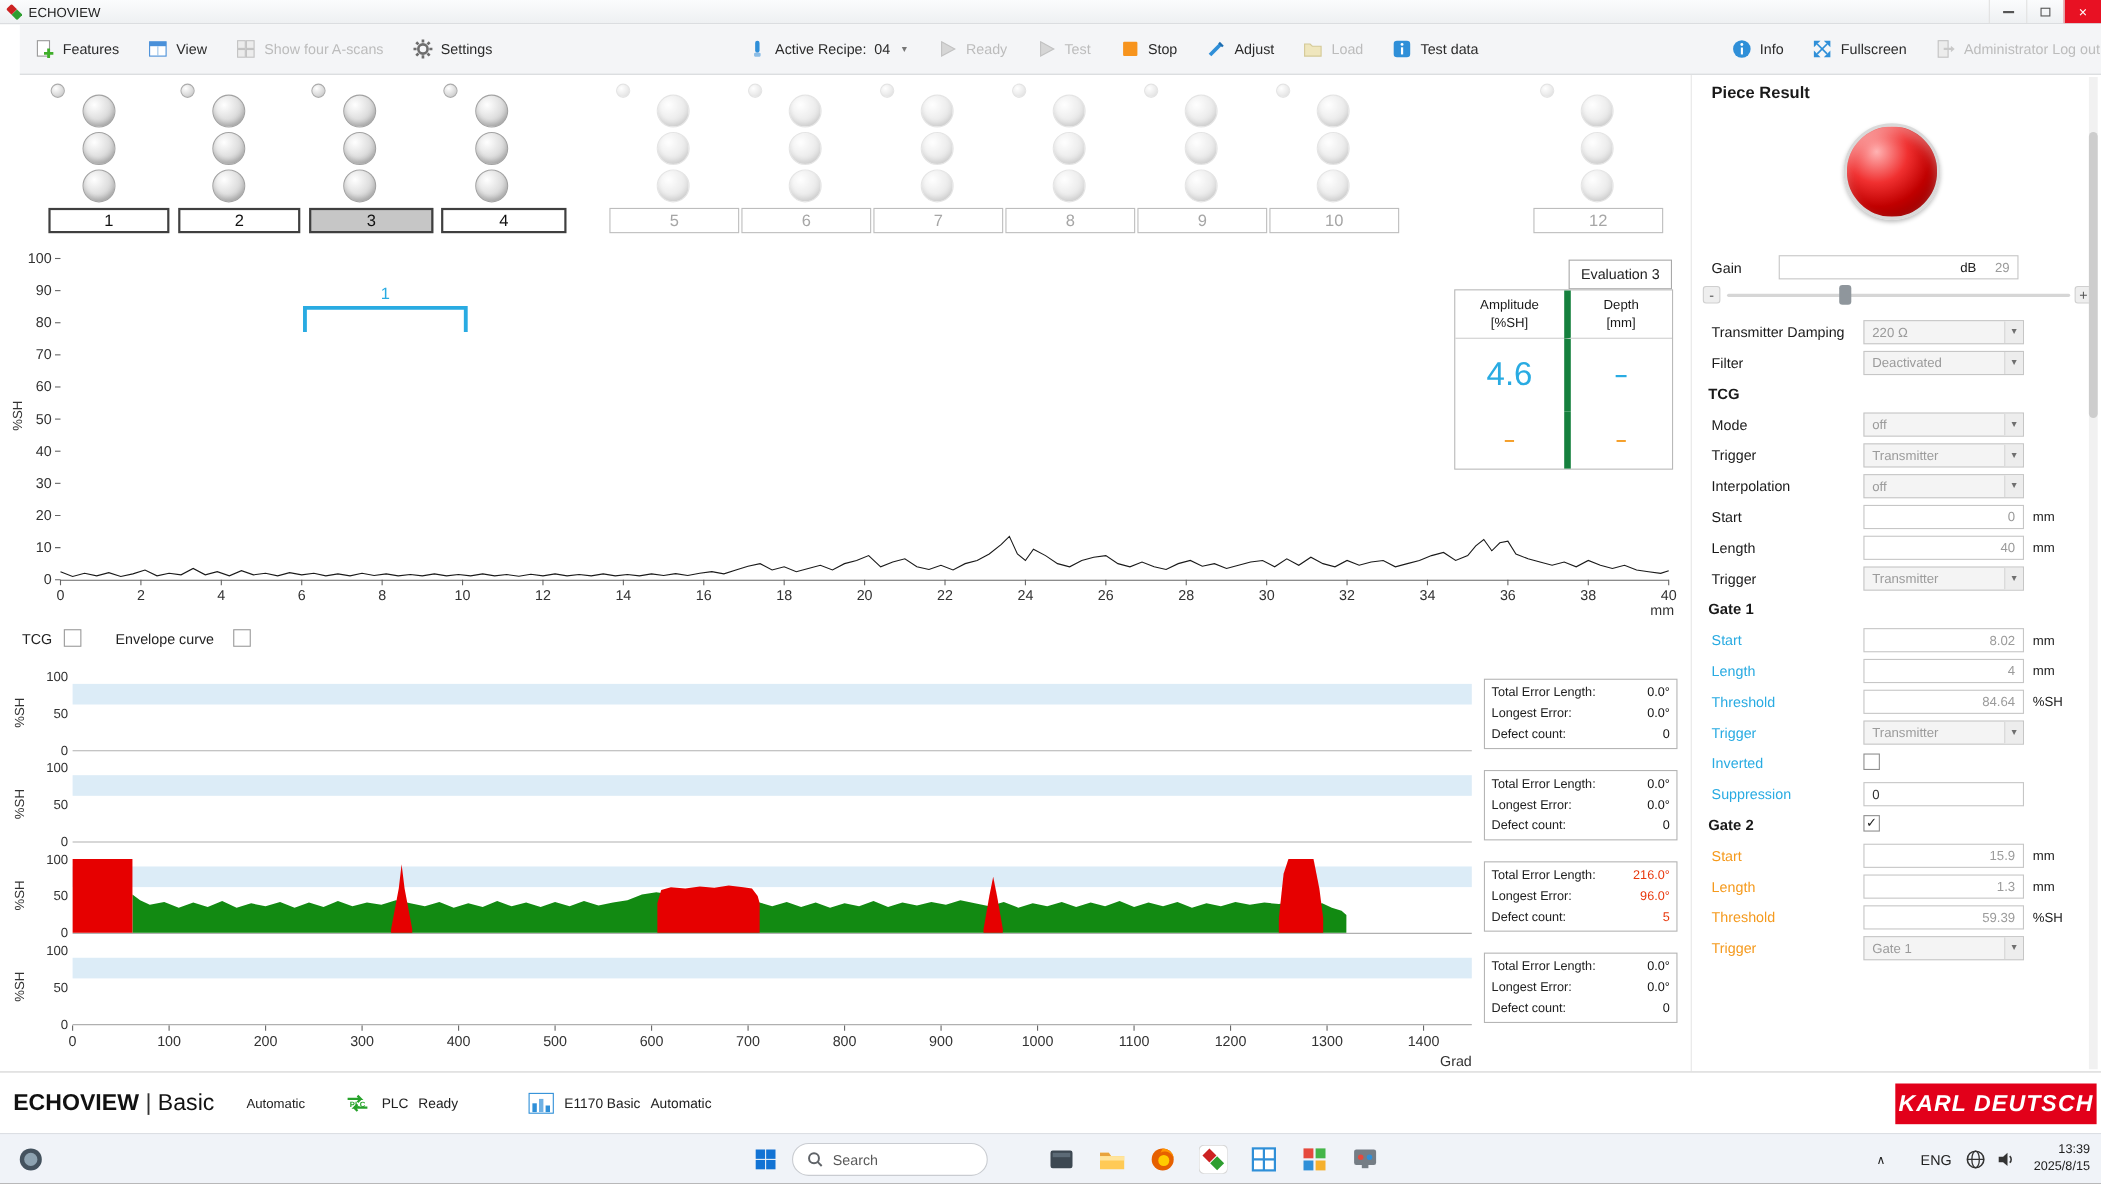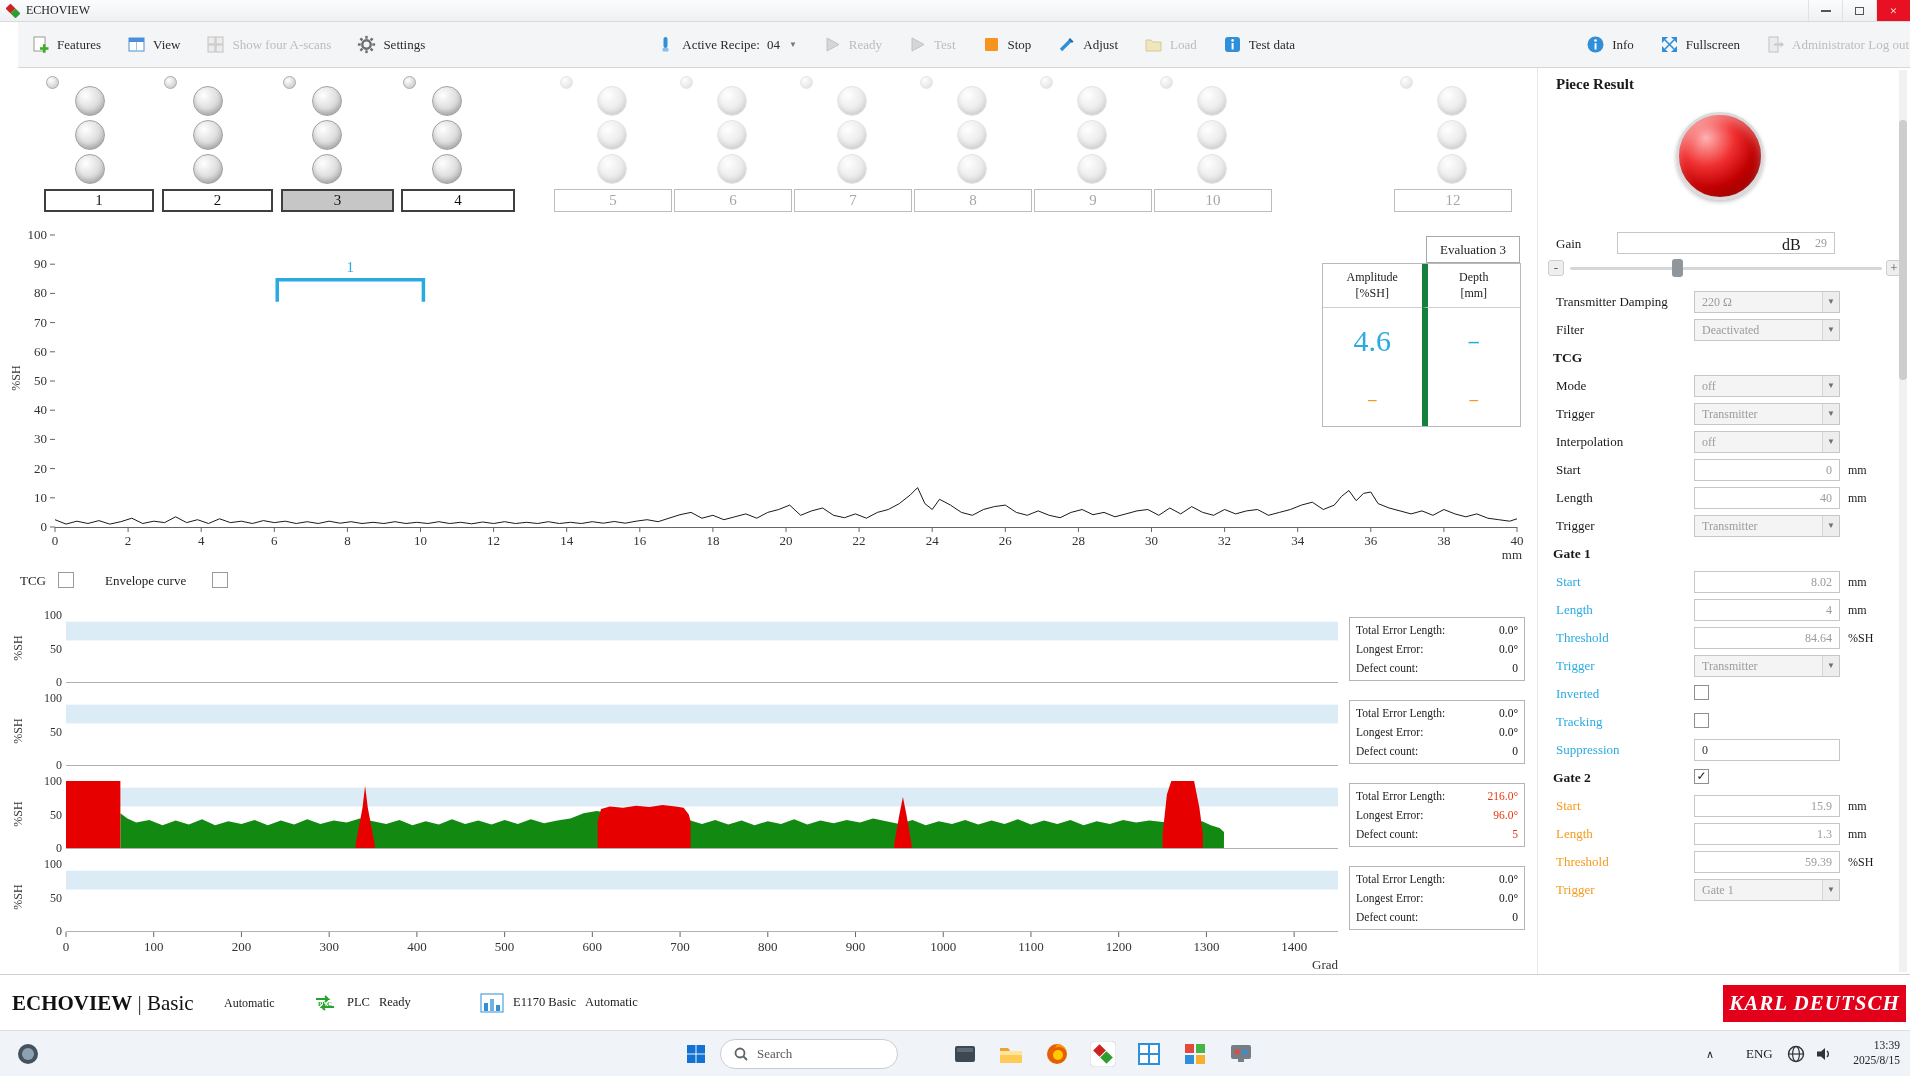--- a/index.html
+++ b/index.html
@@ -1,17 +1,17 @@
 <!DOCTYPE html>
 <html><head>
 <meta charset="utf-8">
 <style>
   *{margin:0;padding:0;box-sizing:border-box}
   html,body{background:#777;}
-  .app{position:relative;width:1910px;height:1076px;background:#fff;font-family:Liberation Serif, serif;overflow:hidden;color:#1a1a1a}
+  .app{position:relative;width:1910px;height:1076px;background:#fff;font-family:Liberation Sans, sans-serif;overflow:hidden;color:#1a1a1a}
   
   .titlebar{position:absolute;left:0;top:0;width:1910px;height:22px;background:linear-gradient(#fbfcfd,#eef0f2);border-bottom:1px solid #d8dadd;display:flex;align-items:center;padding-left:6px;font-size:12px}
   .titlebar .ttl{margin-left:6px;color:#222}
   .wbtns{position:absolute;right:0;top:0;height:21px;display:flex}
   .wbtn{width:34px;height:21px;display:flex;align-items:center;justify-content:center;border-left:1px solid #e2e2e2;color:#444;font-size:11px}
   .wbtn.close{background:#e81123;color:#fff;font-size:13px}
   .minline{width:10px;height:2px;background:#555}
   .maxsq{width:9px;height:8px;border:1.5px solid #555}
   
   .toolbar{position:absolute;left:18px;top:22px;width:1910px;height:46px;background:#f4f5f7;border-bottom:1px solid #d5d7da;display:flex;align-items:center}
@@ -45,21 +45,21 @@
   
   .stat-box{position:absolute;left:1349px;width:176px;height:64px;border:1px solid #b5b5b5;background:#fff;padding:3px 6px;display:flex;flex-direction:column;justify-content:space-around}
   .stat-row{display:flex;justify-content:space-between;font-size:11.5px;color:#222}
   .stat-val{color:#111}
   .stat-val.alarm{color:#e8380d}
   
   .panel-title{position:absolute;left:1556px;top:76px;font-size:15px;font-weight:bold}
   .lamp{position:absolute;left:1676px;top:112px;width:88px;height:88px;border-radius:50%;border:3px solid #d9d9d9;background:radial-gradient(circle at 33% 28%,#ffb3b3 0%,#f03030 35%,#c00000 62%,#7a0000 100%);box-shadow:0 2px 4px rgba(0,0,0,.25), inset 0 6px 10px rgba(255,255,255,.35)}
   .gain-label{position:absolute;left:1556px;top:236px;font-size:13px}
   .gain-input{position:absolute;left:1617px;top:232px;width:218px;height:22px;background:#fff;border:1px solid #c6c6c6;color:#9b9b9b;font-size:12px;line-height:20px;text-align:right;padding:0 7px}
-  .gain-unit{position:absolute;left:1782px;top:236px;font-size:16px}
+  .gain-unit{position:absolute;left:1782px;top:236px;font-size:12px}
   .sl-btn{position:absolute;top:260px;width:16px;height:16px;display:flex;align-items:center;justify-content:center;font-size:13px;color:#555;background:#eee;border:1px solid #cfcfcf;border-radius:3px}
   .sl-track{position:absolute;left:1570px;top:267px;width:312px;height:3px;background:#d6d6d6;border-radius:2px}
   .sl-thumb{position:absolute;left:1672px;top:259px;width:11px;height:18px;background:#8f969c;border-radius:3px}
   .p-row{position:relative;height:28px}
   .p-row .lab{position:absolute;left:8px;top:50%;transform:translateY(-50%);font-size:13px;color:#1a1a1a;white-space:nowrap}
   .p-row.header .lab{font-weight:bold;left:5px;font-size:13.5px}
   .ctrl{position:absolute;left:146px;top:3px;width:146px;height:22px}
   .unit{position:absolute;left:300px;top:50%;transform:translateY(-50%);font-size:12px;color:#1a1a1a}
   .sel{background:#f4f4f4;border:1px solid #c6c6c6;color:#9b9b9b;font-size:12px;line-height:20px;padding:0 20px 0 7px;position:relative;white-space:nowrap;overflow:hidden}
   .sel .ar{position:absolute;right:0;top:0;width:17px;height:20px;display:flex;align-items:center;justify-content:center;font-size:8px;color:#6f6f6f;background:#ededed;border-left:1px solid #d6d6d6}
@@ -646,24 +646,20 @@
       </div>
       <div class="p-row">
         <span class="lab c-blue">Trigger</span>
         <div class="ctrl sel"><span>Transmitter</span><span class="ar">▼</span></div>
       </div>
       <div class="p-row">
         <span class="lab c-blue">Inverted</span>
         <div class="chk"></div>
       </div>
       <div class="p-row">
-        <span class="lab c-blue">Tracking</span>
-        <div class="chk"></div>
-      </div>
-      <div class="p-row">
         <span class="lab c-blue">Suppression</span>
         <div class="ctrl inp leftal">0</div>
       </div>
       <div class="p-row header">
         <span class="lab">Gate 2</span>
         <div class="chk">✓</div>
       </div>
       <div class="p-row">
         <span class="lab c-orange">Start</span>
         <div class="ctrl inp">15.9</div>

